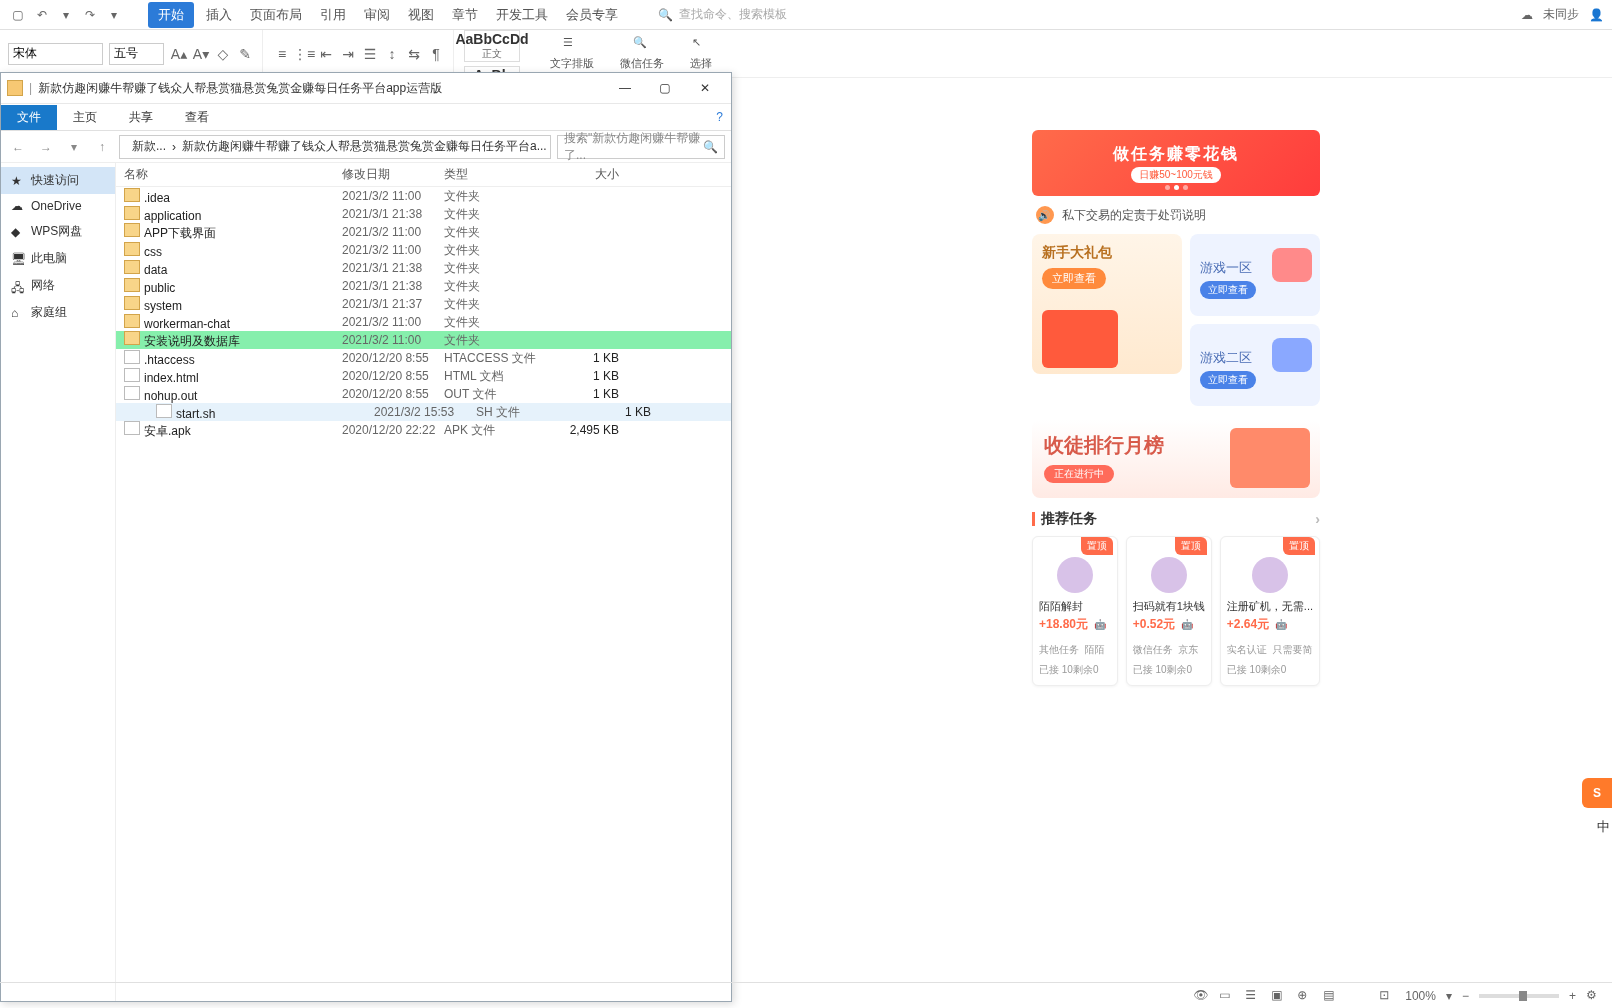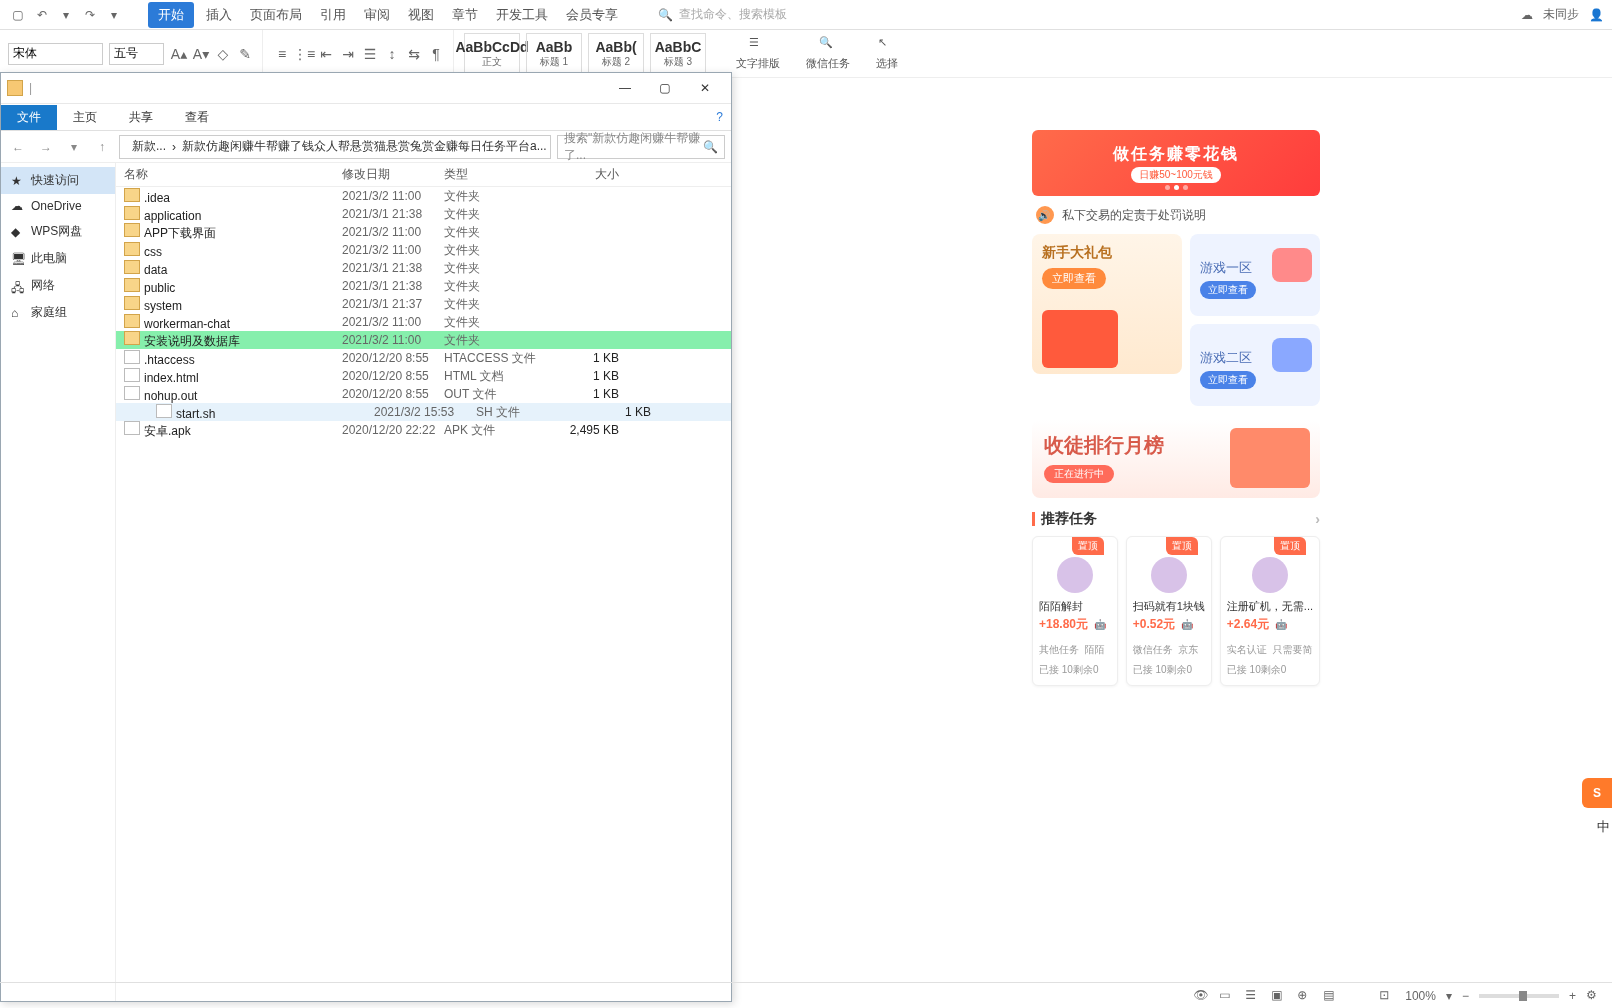--- a/index.html
+++ b/index.html
@@ -76,21 +76,21 @@
 .mini-ic{ position:absolute; right:8px; top:14px; width:40px; height:34px;}
 .rank-card{ margin-top:14px; background:linear-gradient(#fff,#ffeae4); border-radius:8px; padding:12px; height:78px; position:relative;}
 .rank-title{ color:#d85a4a; font-weight:bold; font-size:20px;}
 .pill-red{ background:#ff6b5a; color:#fff; border-radius:10px; padding:2px 10px; font-size:10px; display:inline-block; margin-top:6px;}
 .rank-ic{ position:absolute; right:10px; top:8px; width:80px; height:60px; background:#ff8a6a; border-radius:6px;}
 .section-head{ display:flex; align-items:center; margin-top:12px; font-size:14px; font-weight:bold; color:#333;}
 .section-head::before{ content:""; width:3px; height:14px; background:#ff6b4a; margin-right:6px;}
 .section-head .more{ margin-left:auto; color:#bbb;}
 .task-cards{ display:flex; gap:8px; margin-top:8px;}
 .task-card{ flex:1; border:1px solid #eee; border-radius:6px; padding:8px 6px; position:relative; background:#fff; box-shadow:0 1px 3px rgba(0,0,0,.05);}
-.badge-top{ position:absolute; top:0; right:13px; background:#ff6b4a; color:#fff; font-size:10px; padding:2px 6px; border-radius:0 6px 0 6px;}
+.badge-top{ position:absolute; top:0; right:4px; background:#ff6b4a; color:#fff; font-size:10px; padding:2px 6px; border-radius:0 6px 0 6px;}
 .avatar{ width:36px; height:36px; border-radius:50%; background:#d8c2e8; margin:12px auto 6px;}
 .task-title{ font-size:11px; color:#333; white-space:nowrap; overflow:hidden; text-overflow:ellipsis;}
 .task-price{ color:#ff6b4a; font-size:12px; font-weight:bold; margin-top:2px;}
 .task-meta{ font-size:10px; color:#999; margin-top:10px;}
 .task-stat{ font-size:10px; color:#999; margin-top:6px;}
 .os-ic{ font-size:10px; color:#888; margin-left:3px;}
 
 
 .status-bar{ position:absolute; bottom:0; left:0; right:0; height:26px; border-top:1px solid #e0e0e0; display:flex; align-items:center; padding:0 10px; gap:10px; justify-content:flex-end; font-size:12px; color:#666;}
 .status-bar .sic{ width:16px; height:16px; }
@@ -140,21 +140,21 @@
   <div class="tb-group">
     <span class="tb-icon">≡</span>
     <span class="tb-icon">⋮≡</span>
     <span class="tb-icon">⇤</span>
     <span class="tb-icon">⇥</span>
     <span class="tb-icon">☰</span>
     <span class="tb-icon">↕</span>
     <span class="tb-icon">⇆</span>
     <span class="tb-icon">¶</span>
   </div>
-  <div class="tb-group" style="border:none;">
+  <div class="tb-group" style="border:none;flex-direction:column;">
     <div class="style-box">
         <span class="big">AaBbCcDd</span>
         <span>正文</span>
       </div>
     <div class="style-box">
         <span class="big">AaBb</span>
         <span>标题 1</span>
       </div>
     <div class="style-box">
         <span class="big">AaBb(</span>
@@ -176,20 +176,21 @@
   <div class="side-btn">
       <span class="ic">↖</span>
       <span>选择</span>
     </div>
 </div>
 
 <div class="explorer">
   <div class="explorer-titlebar">
     <span class="folder-ic"></span>
     <span style="color:#999;margin-right:6px">|</span>
+    <span>新款仿趣闲赚牛帮赚了钱众人帮悬赏猫悬赏兔赏金赚每日任务平台app运营版</span>
     <div class="titlebar-btns">
       <span>—</span>
       <span>▢</span>
       <span>✕</span>
     </div>
   </div>
   <div class="explorer-tabs">
     <span class="explorer-tab active">文件</span>
     <span class="explorer-tab">主页</span>
     <span class="explorer-tab">共享</span>

